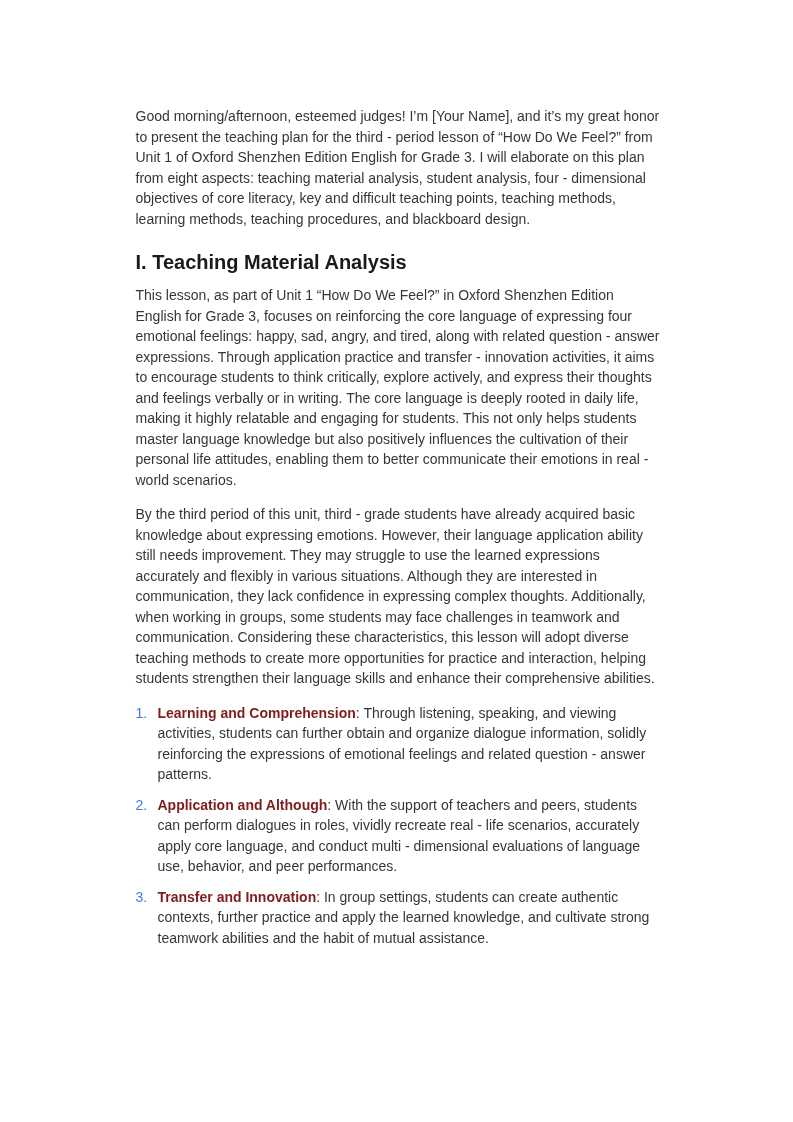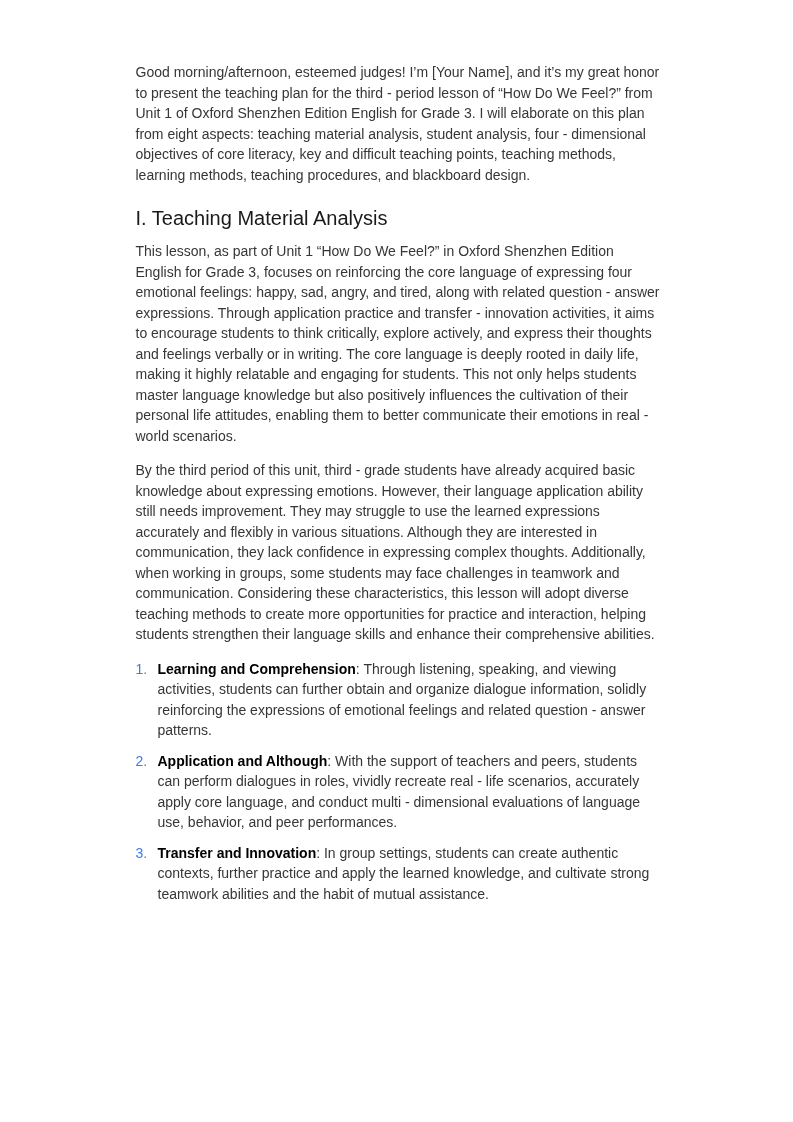--- a/index.html
+++ b/index.html
@@ -7,37 +7,37 @@
     padding: 0;
     background: #ffffff;
   }
   .page {
     position: relative;
     width: 714px;
     height: 1122px;
     margin: 0 auto;
     background: #ffffff;
     box-sizing: border-box;
-    padding: 62px 93px 40px 96px;
+    padding: 106px 93px 40px 96px;
     font-family: "Liberation Sans", "DejaVu Sans", sans-serif;
     color: #363636;
     overflow: hidden;
   }
   .body-text {
     font-size: 14px;
     line-height: 20.5px;
     margin: 0 0 14px 0;
     color: #363636;
   }
   h2.section-heading {
     font-size: 20px;
     line-height: 25px;
     margin: 21px 0 10px 0;
     color: #1a1a1a;
-    font-weight: normal;
+    font-weight: bold;
   }
   .objectives-list {
     margin: 0;
     padding: 0;
     list-style: none;
   }
   .list-item {
     display: flex;
     align-items: flex-start;
     margin: 0 0 10px 0;
@@ -51,21 +51,21 @@
   }
   .list-body {
     flex: 1 1 auto;
     font-size: 14px;
     line-height: 20.5px;
     margin: 0;
     color: #363636;
   }
   .list-term {
     font-weight: bold;
-    color: #000000;
+    color: #7f1d1d;
   }
 </style>
 </head>
 <body>
 
 <div class="page">
 
   <p class="body-text">Good morning/afternoon, esteemed judges! I’m [Your Name], and it’s my great honor to present the teaching plan for the third - period lesson of “How Do We Feel?” from Unit 1 of Oxford Shenzhen Edition English for Grade 3. I will elaborate on this plan from eight aspects: teaching material analysis, student analysis, four - dimensional objectives of core literacy, key and difficult teaching points, teaching methods, learning methods, teaching procedures, and blackboard design.</p>
 
   <h2 class="section-heading">I. Teaching Material Analysis</h2>

